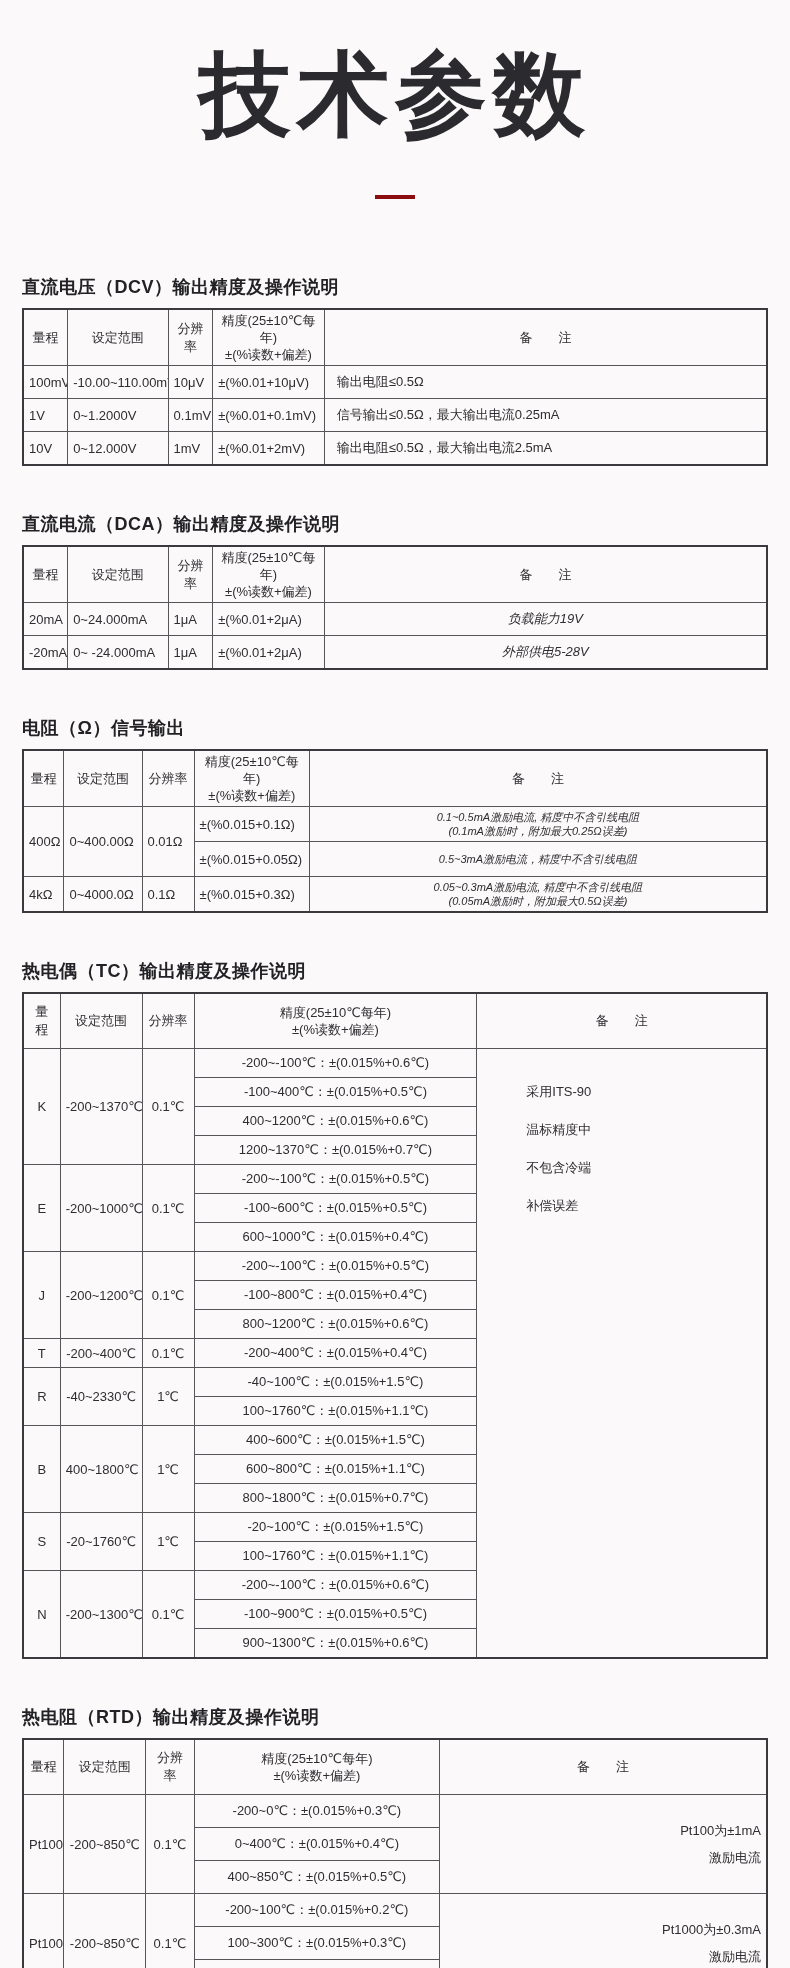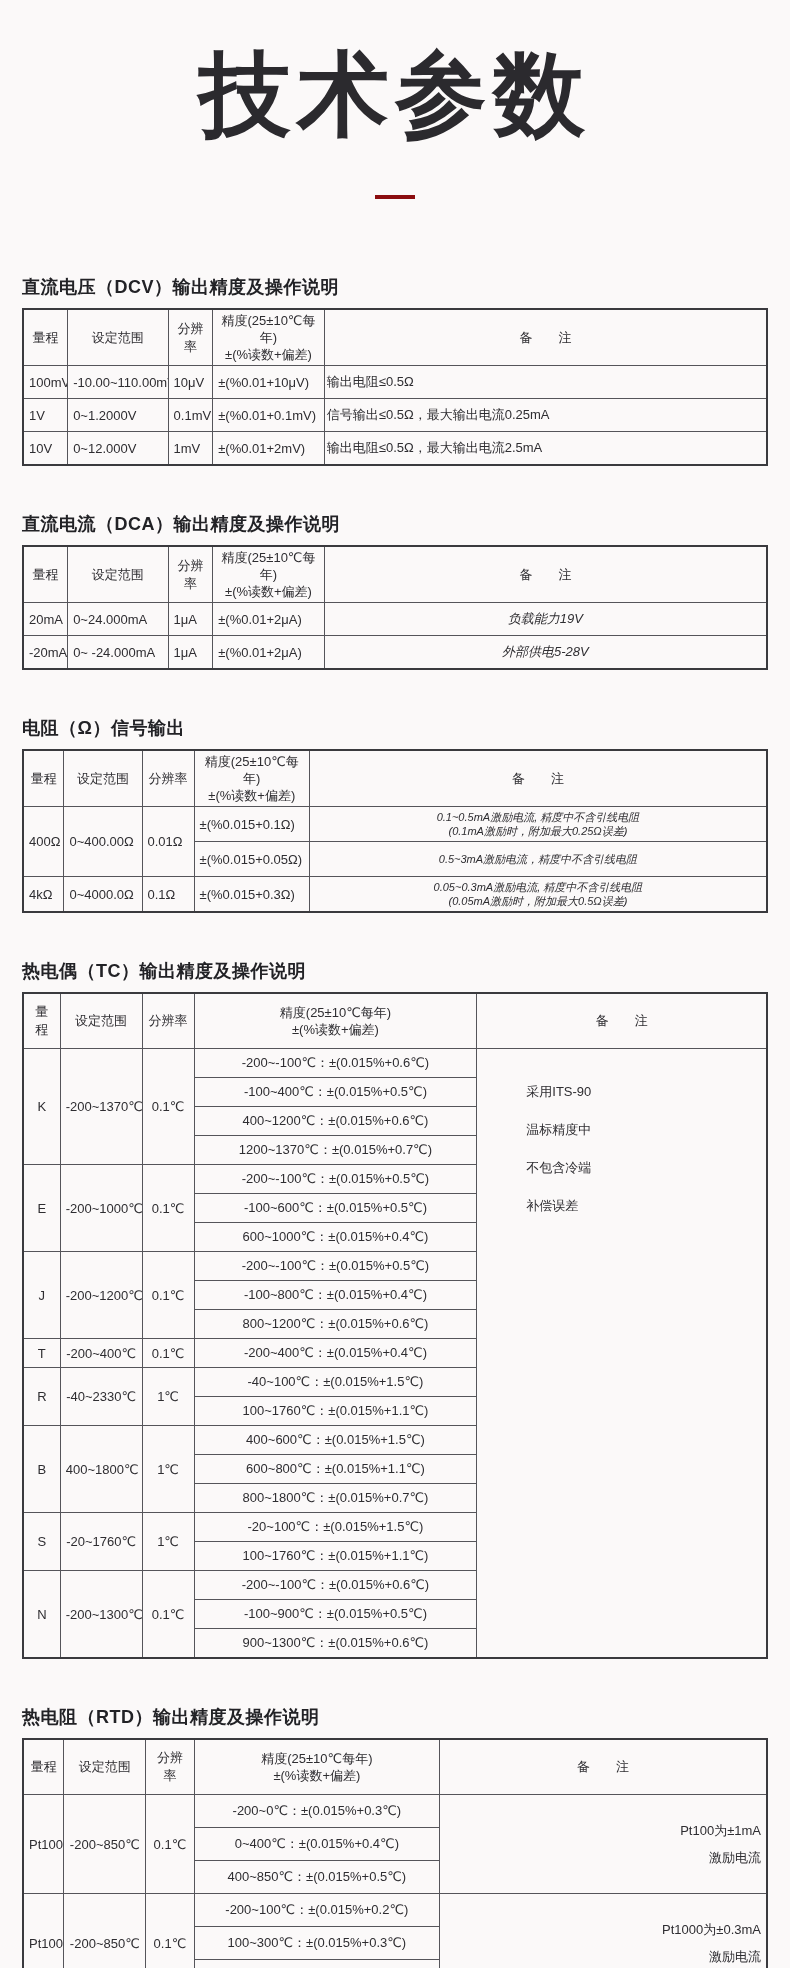--- a/index.html
+++ b/index.html
@@ -49,21 +49,21 @@
     font-weight:normal;
     padding:2px 5px;
     color:#2e2d31;
     overflow:hidden;
   }
   table.spec th { text-align:center; height:50px; }
   th .acc-l1, th .acc-l2 { display:block; text-align:center; line-height:17px; }
 
   
   .t-basic td { text-align:left; height:28px; }
-  .t-basic td.c-remark { text-align:left; padding-left:2px; }
+  .t-basic td.c-remark { text-align:left; padding-left:12px; }
   .t-basic td.c-remark-center { text-align:center;font-style:italic; }
 
   
   .t-ohm td { height:30px; }
   .t-ohm .rk-small { font-size:11px; line-height:14px; text-align:center; display:block; }
 
   
   .t-center td { text-align:center; height:24px; padding:1px 4px; }
   .t-rtd td { height:28px;margin-left:16px; }
 

